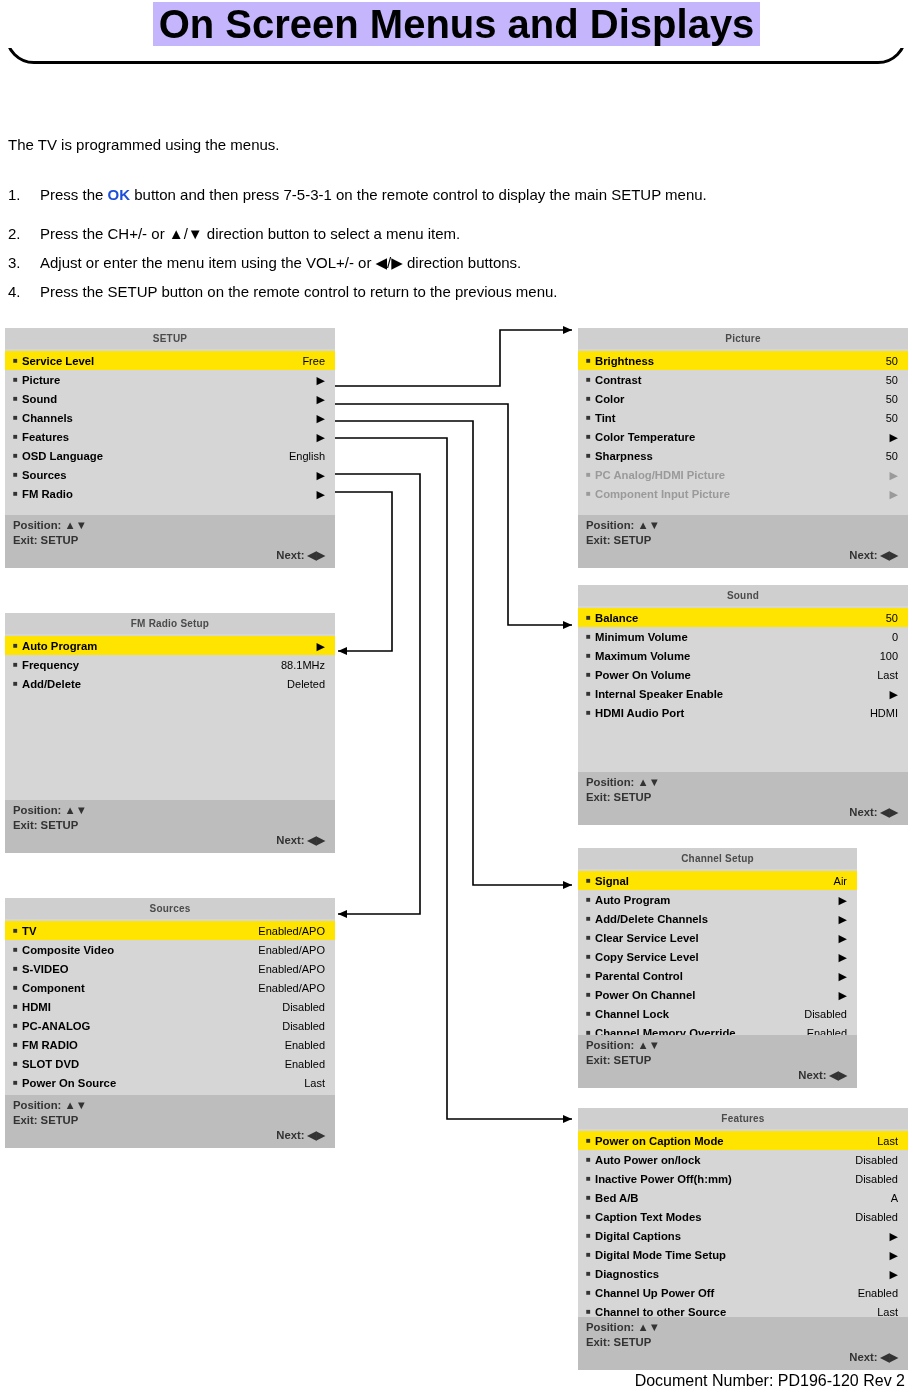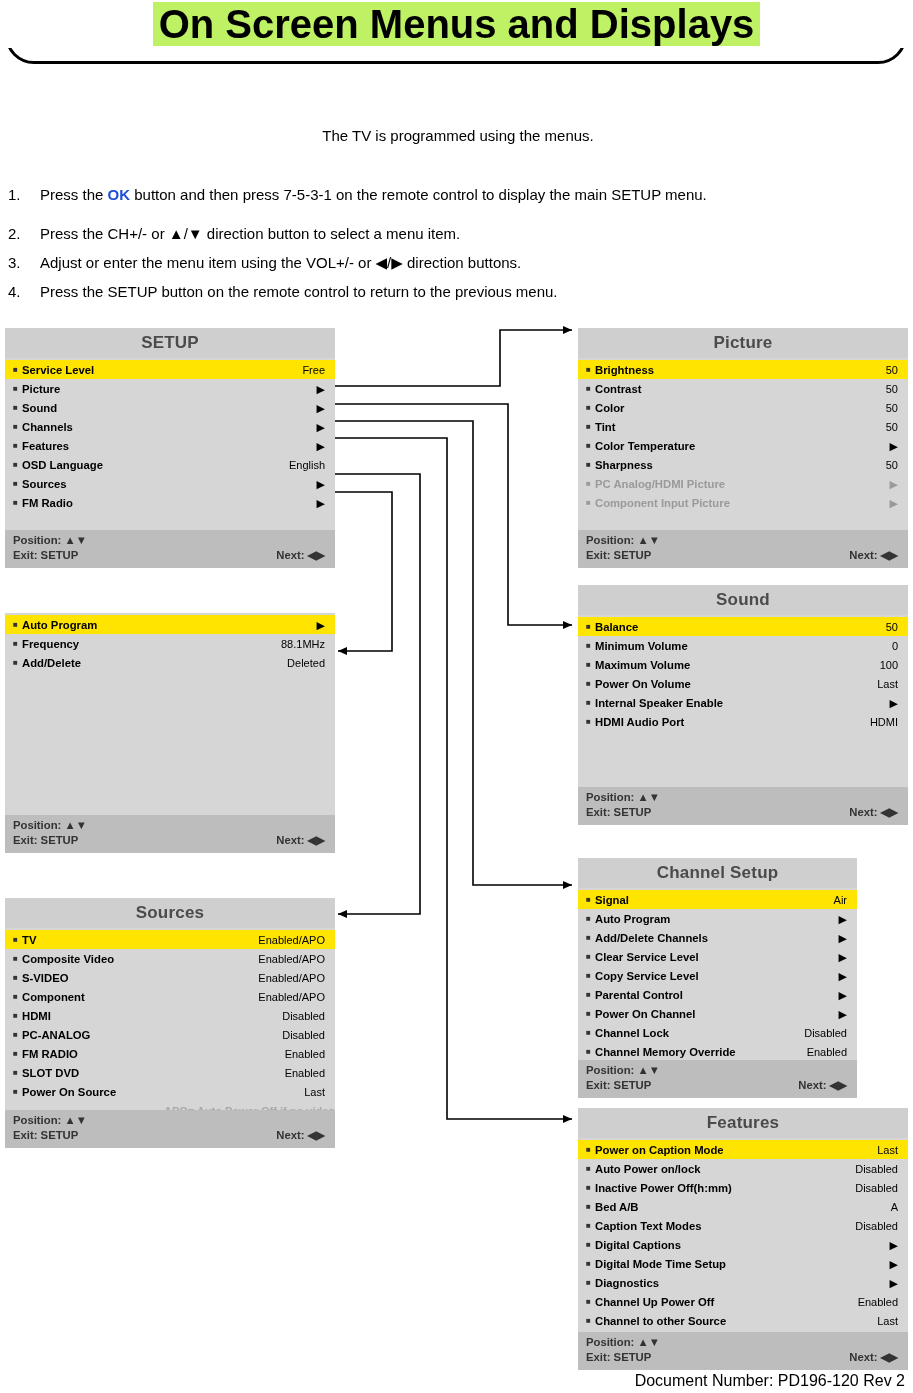--- a/index.html
+++ b/index.html
@@ -21,26 +21,26 @@
     box-sizing:border-box;
   }
   .header-title{
     position:absolute;left:0;top:-2px;width:913px;
     text-align:center;
     font-size:40px;font-weight:bold;
     letter-spacing:0px;
     background:#fff;
     line-height:48px;
   }
-  .header-title span{background:#bef264;padding:0 6px;}
+  .header-title span{background:#c4b5fd;padding:0 6px;}
 
   
   .intro{
-    position:absolute;left:8px;top:122px;width:900px;
-    font-size:15px;line-height:28px;text-align:center;
+    position:absolute;left:8px;top:131px;width:900px;
+    font-size:15px;line-height:28px;
   }
   .intro .line{display:block;}
   .olist{
     position:absolute;left:8px;top:152px;width:900px;
     font-size:15px;line-height:29px;
   }
   .oitem{display:flex;}
   .onum{width:32px;flex:none;}
   .otext{flex:1;}
   .red{color:#1d4ed8;font-weight:bold;}
@@ -51,21 +51,21 @@
     background:#d6d6d6;
     font-size:11.3px;
     color:#000;
     box-sizing:border-box;
   }
   .panel .title{
     background:#cfcfcf;
     color:#4b4b4b;
     font-weight:bold;
     text-align:center;
-    font-size:17px;
+    font-size:10px;
     padding:5px 0 5px 0;
     letter-spacing:.2px;
   }
   .panel .body{
     background:#d6d6d6;
     padding:2px 0 0 0;
   }
   .row{
     display:flex;align-items:center;
     padding:1px 10px 1px 8px;
@@ -82,21 +82,21 @@
   .note{
     text-align:right;color:#a9a9a9;font-weight:bold;font-size:11px;
     padding:4px 0 2px 0;
   }
   .footer{
     background:#bdbdbd;
     padding:3px 10px 5px 8px;
     font-weight:bold;font-size:11.3px;color:#333;
   }
   .footer .f1{line-height:15px;}
-  .footer .f2{display:flex;line-height:15px;}
+  .footer .f2{display:flex;line-height:15px;flex-direction:column;}
   .footer .f2 .r{margin-left:auto;}
 
   
   .pagenum{
     position:absolute;left:430px;top:1406px;font-size:10px;font-style:italic;
   }
   .docnum{
     position:absolute;right:8px;top:1372px;font-size:16px;
   }
 
@@ -206,20 +206,21 @@
   <div class="footer" style="position:absolute;left:0;bottom:0;width:100%;box-sizing:border-box;">
     <div class="f1">Position: ▲▼</div>
     <div class="f2">
         <span>Exit: SETUP</span>
         <span class="r">Next: ◀▶</span>
       </div>
   </div>
 </div>
 
 <div class="panel" style="left:5px;top:613px;width:330px;height:240px;">
+  <div class="title">FM Radio Setup</div>
   <div class="body">
     <div class="row hl">
         <span class="bullet">■</span>
         <span class="label">Auto Program</span>
         <span class="val">▶</span>
       </div>
     <div class="row">
         <span class="bullet">■</span>
         <span class="label">Frequency</span>
         <span class="val">88.1MHz</span>
@@ -387,21 +388,21 @@
   </div>
   <div class="footer" style="position:absolute;left:0;bottom:0;width:100%;box-sizing:border-box;">
     <div class="f1">Position: ▲▼</div>
     <div class="f2">
         <span>Exit: SETUP</span>
         <span class="r">Next: ◀▶</span>
       </div>
   </div>
 </div>
 
-<div class="panel" style="left:578px;top:848px;width:279px;height:240px;margin-top:10px;">
+<div class="panel" style="left:578px;top:848px;width:279px;height:240px;">
   <div class="title">Channel Setup</div>
   <div class="body">
     <div class="row hl">
         <span class="bullet">■</span>
         <span class="label">Signal</span>
         <span class="val">Air</span>
       </div>
     <div class="row">
         <span class="bullet">■</span>
         <span class="label">Auto Program</span>

